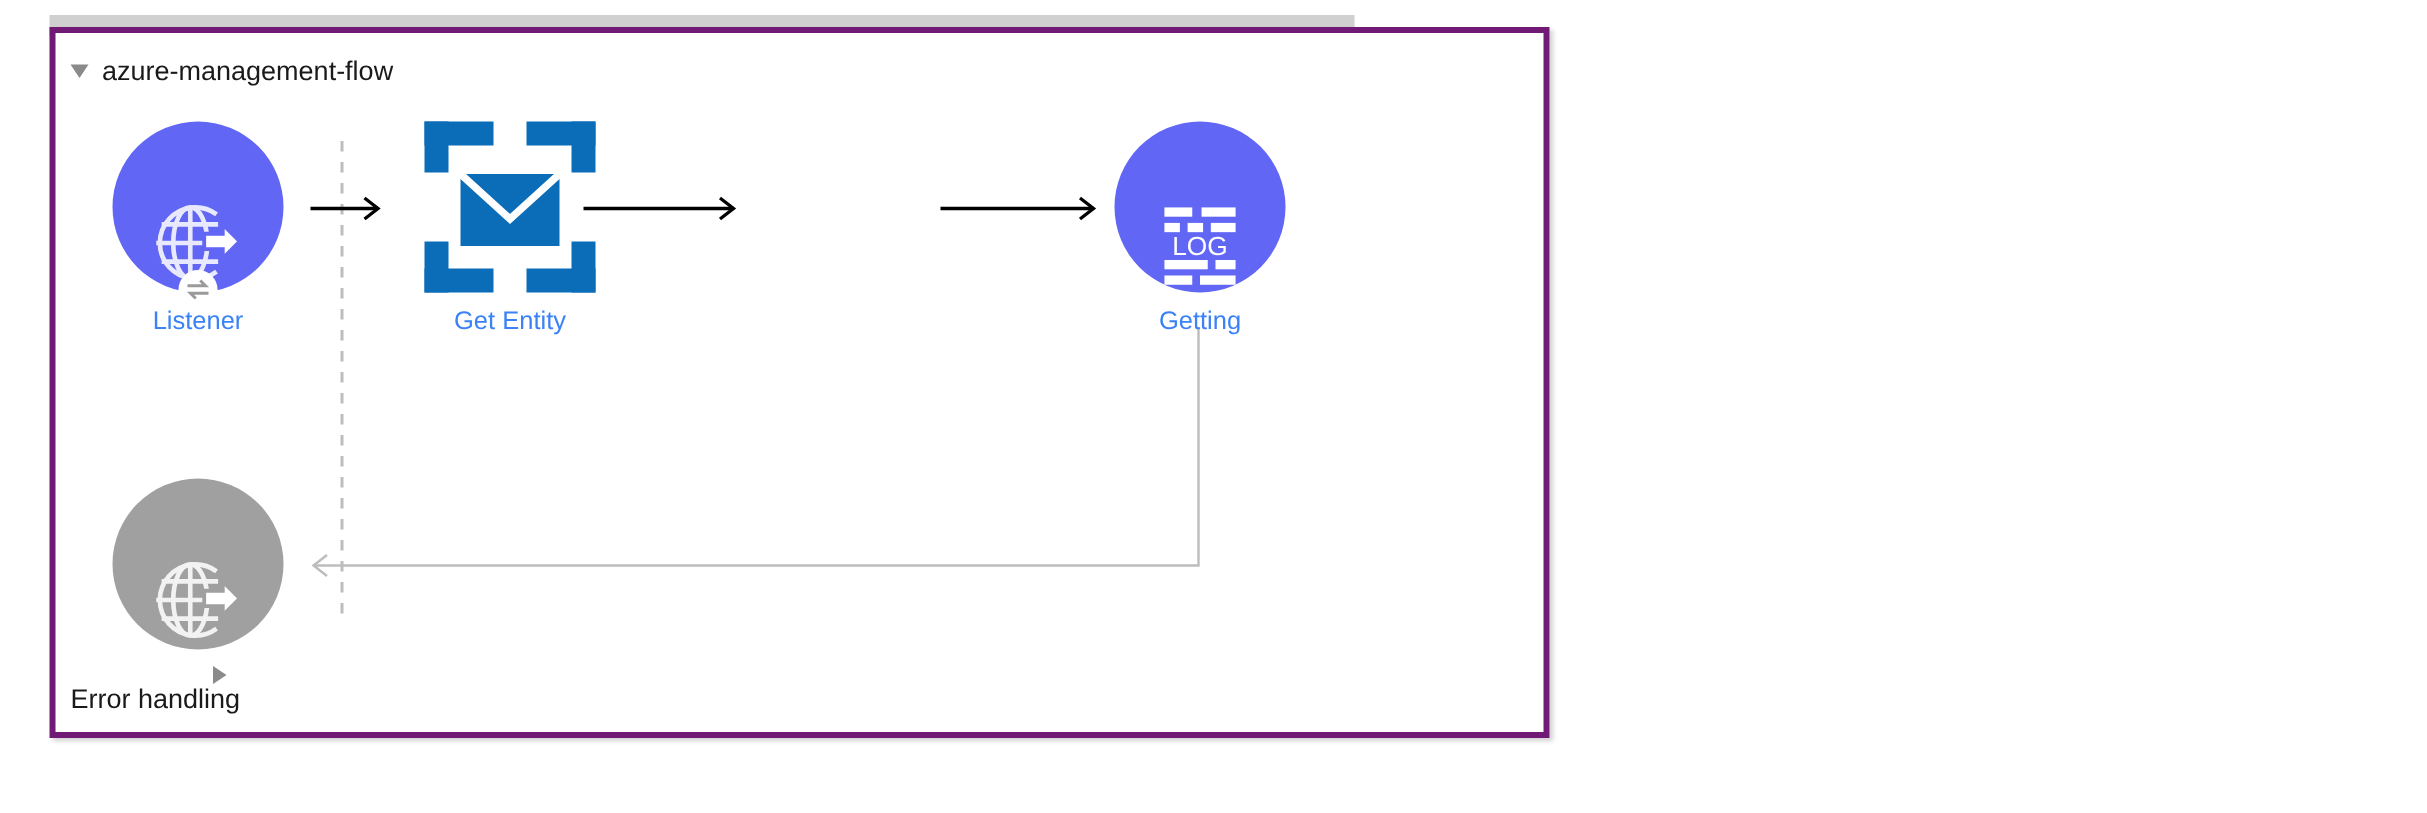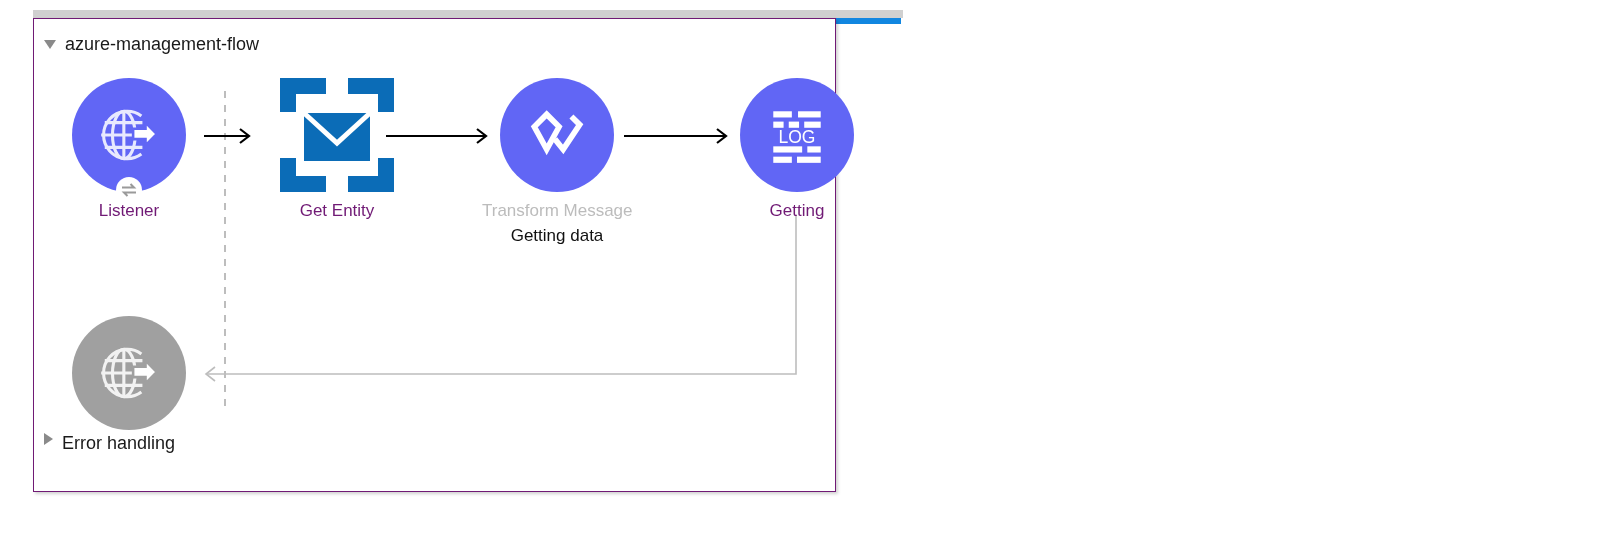--- a/index.html
+++ b/index.html
@@ -21,24 +21,24 @@
     left: 0; top: 0;
     width: 1618px; height: 542px;
     background: #ffffff;
   }
 
   
   #flow-panel {
     position: absolute;
     left: 33px;
     top: 18px;
-    width: 803px;
+    width: 1000px;
     height: 474px;
     background: #ffffff;
-    border: 1px solid #701a75;
+    border: 4px solid #701a75;
     box-sizing: border-box;
     box-shadow: 2px 2px 3px rgba(0,0,0,0.18);
   }
   
   #panel-top-strip {
     position: absolute;
     left: 33px;
     top: 10px;
     width: 870px;
     height: 8px;
@@ -81,53 +81,54 @@
   .section-title {
     font-size: 18px;
     color: #1a1a1a;
     white-space: nowrap;
   }
 
   
   #error-handling {
     position: absolute;
     left: 0;
-    bottom: 20px;
+    bottom: 6px;
     height: 38px;
     display: flex;
-    align-items: flex-start;
+    align-items: flex-end;
     padding-left: 10px;
+    flex-direction: column;
   }
 
   
   .node {
     position: absolute;
     width: 150px;
     text-align: center;
   }
   .node-shape {
     position: relative;
     width: 114px;
     height: 114px;
     margin: 0 auto;
   }
   .circle {
     width: 114px; height: 114px;
     border-radius: 50%;
     display: flex;
-    align-items: center;
+    align-items: flex-end;
     justify-content: center;
   }
   .circle-purple { background: #6166f5; }
   .circle-gray   { background: #a0a0a0; }
 
   .node-label {
     margin-top: 9px;
     font-size: 17px;
-    color: #701a75;
+    color: #3b82f6;
     white-space: nowrap;
   }
   .node-label.dim { color: #bcbcbc; }
   .node-sublabel {
     margin-top: 5px;
     font-size: 17px;
     color: #111111;
     white-space: nowrap;
   }
 
@@ -231,34 +232,20 @@
             <rect x="98" y="80" width="16" height="34"></rect>
           </g>
 
           <rect x="24" y="35" width="66" height="48" fill="#0b6cb7"></rect>
           <path d="M24 35 L57 65 L90 35" fill="none" stroke="#ffffff" stroke-width="5"></path>
         </svg>
       </div>
       <div class="node-label">Get Entity</div>
     </div>
 
-    <div class="node" style="left:448px; top:59px;">
-      <div class="node-shape">
-        <div class="circle circle-purple">
-          <svg width="66" height="66" viewBox="0 0 64 64">
-            <g fill="none" stroke="#ffffff" stroke-width="5.5" stroke-linejoin="miter" stroke-linecap="butt">
-              <path d="M10 24 L22 12 L34 24 L22 46 Z"></path>
-              <path d="M30 36 L38 46 L54 22 L46 14"></path>
-            </g>
-          </svg>
-        </div>
-      </div>
-      <div class="node-label dim">Transform Message</div>
-      <div class="node-sublabel">Getting data</div>
-    </div>
 
     <div class="node" style="left:688px; top:59px;">
       <div class="node-shape">
         <div class="circle circle-purple">
           <svg width="66" height="66" viewBox="0 0 64 64">
             <g fill="#ffffff">
               <rect x="9" y="9" width="18" height="6"></rect>
               <rect x="33" y="9" width="22" height="6"></rect>
               <rect x="9" y="19" width="10" height="6"></rect>
               <rect x="24" y="19" width="10" height="6"></rect>

